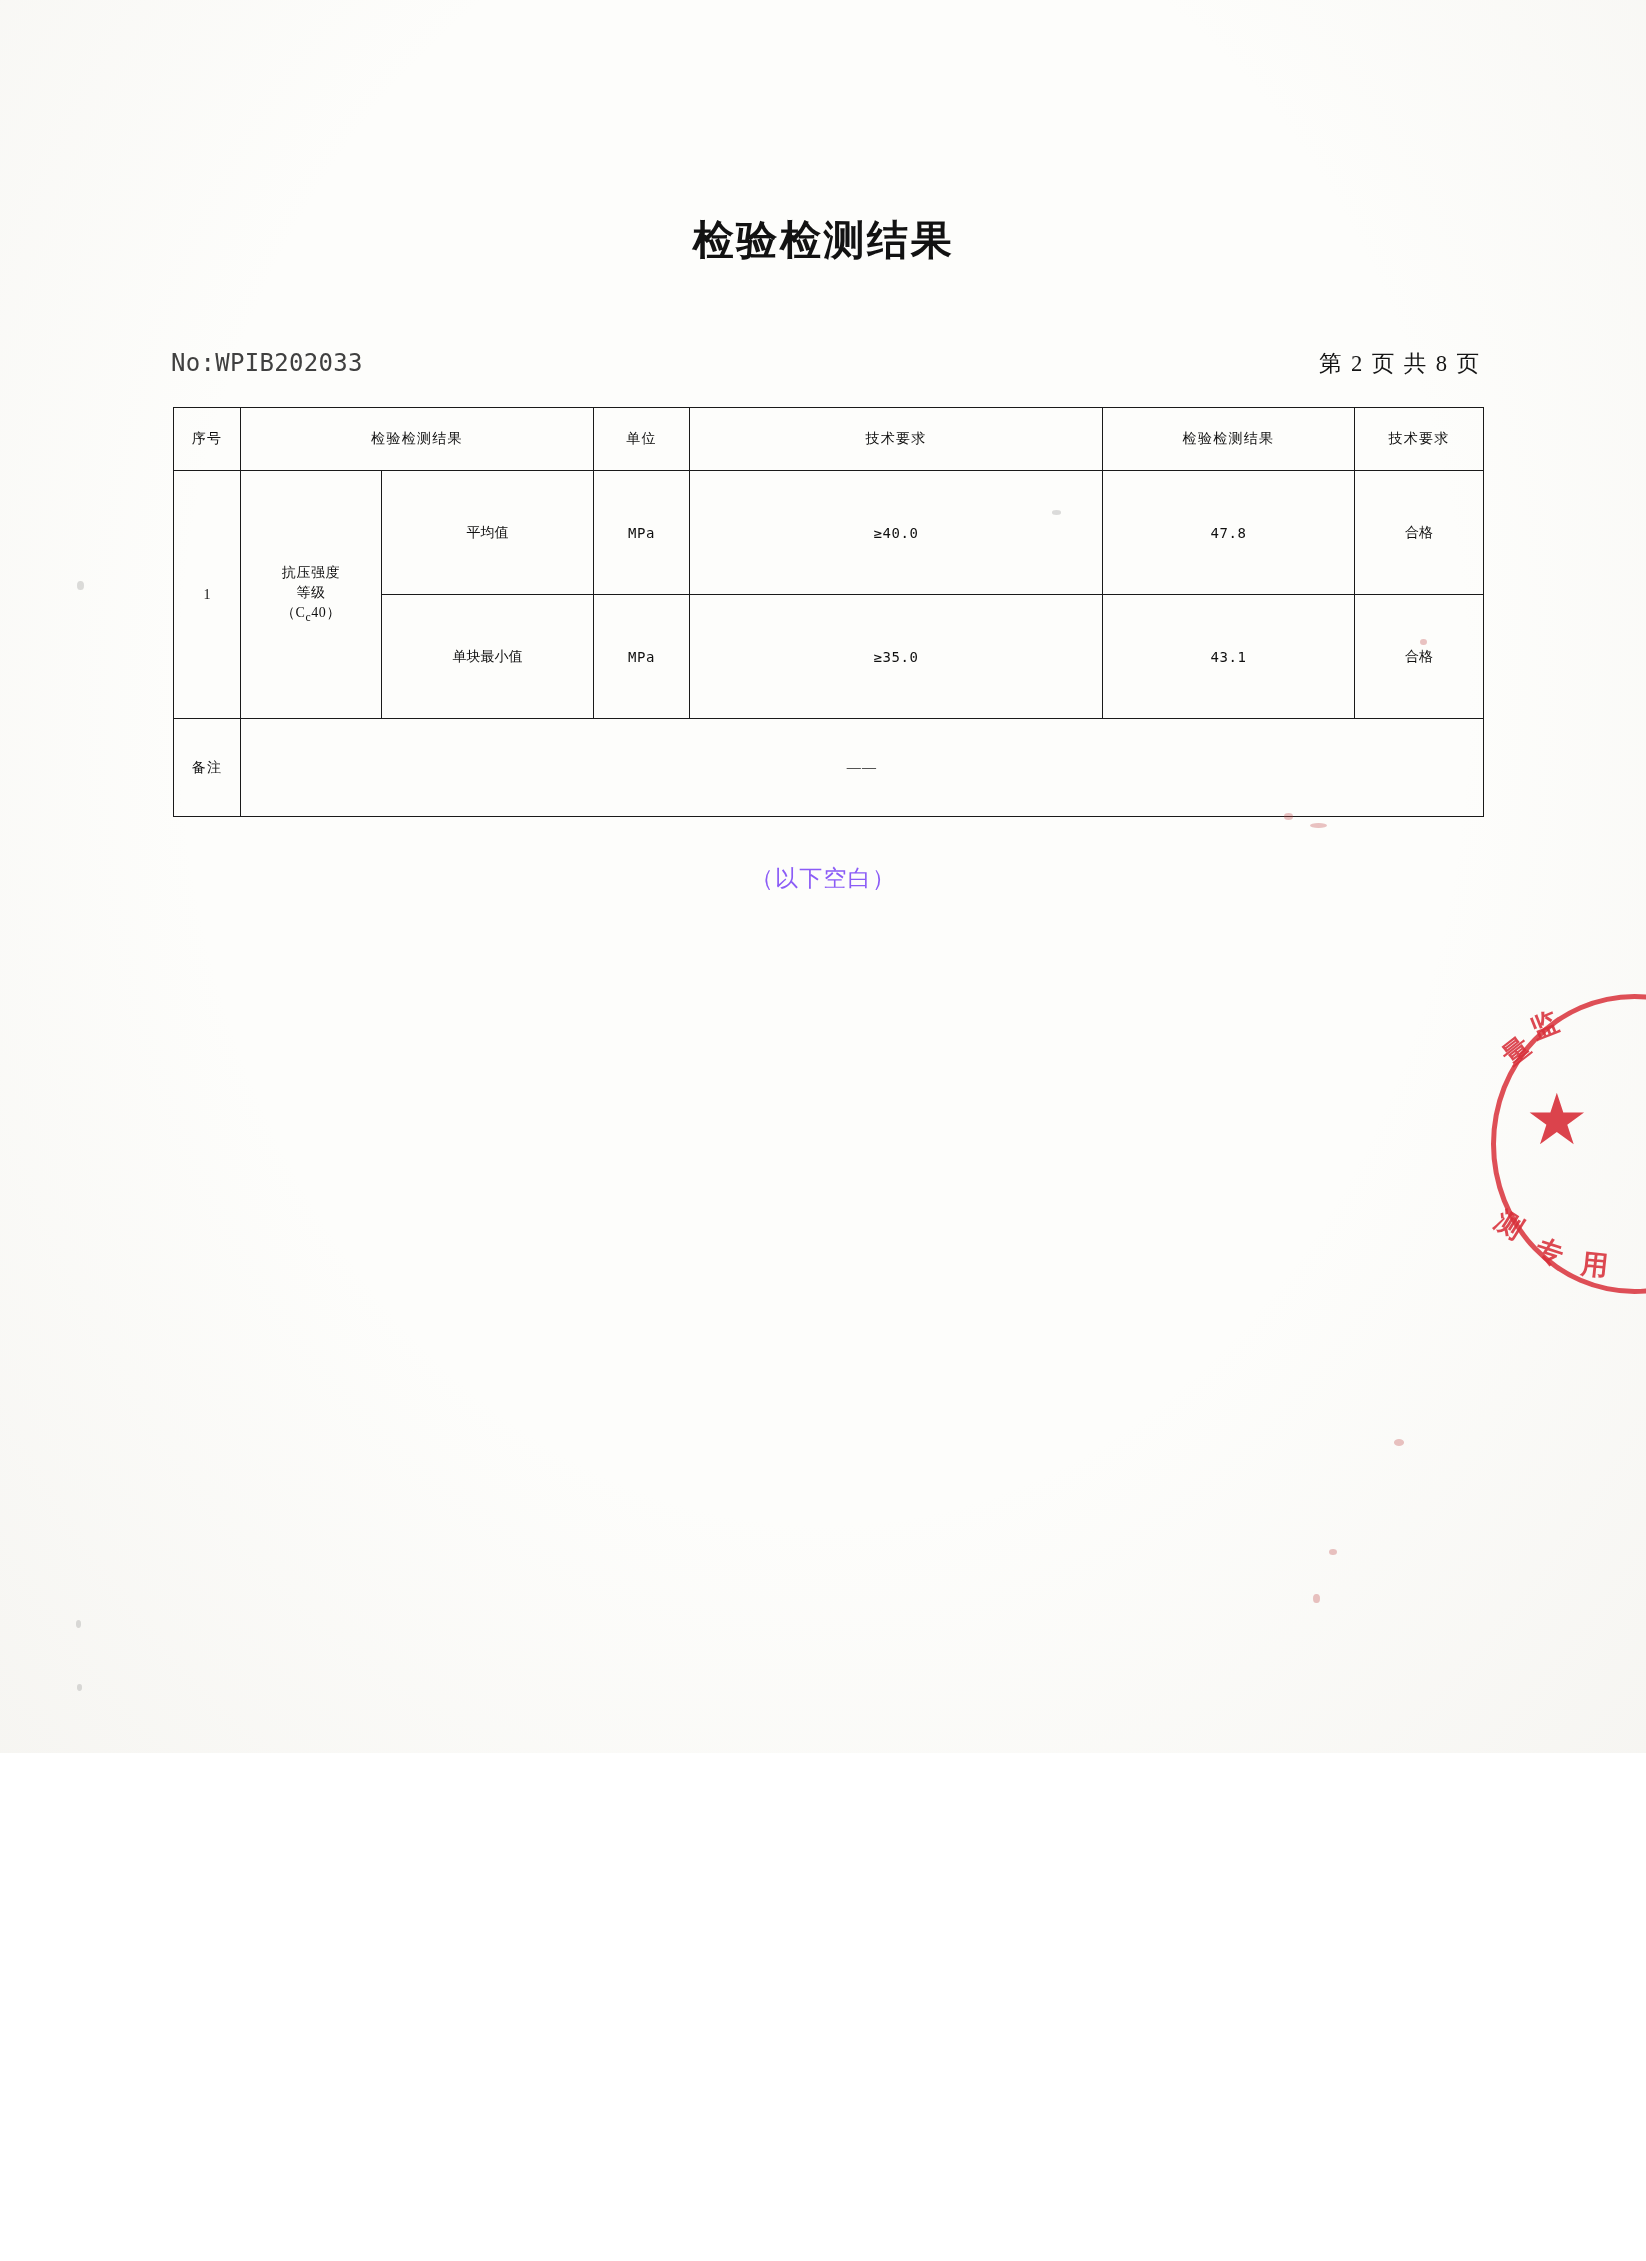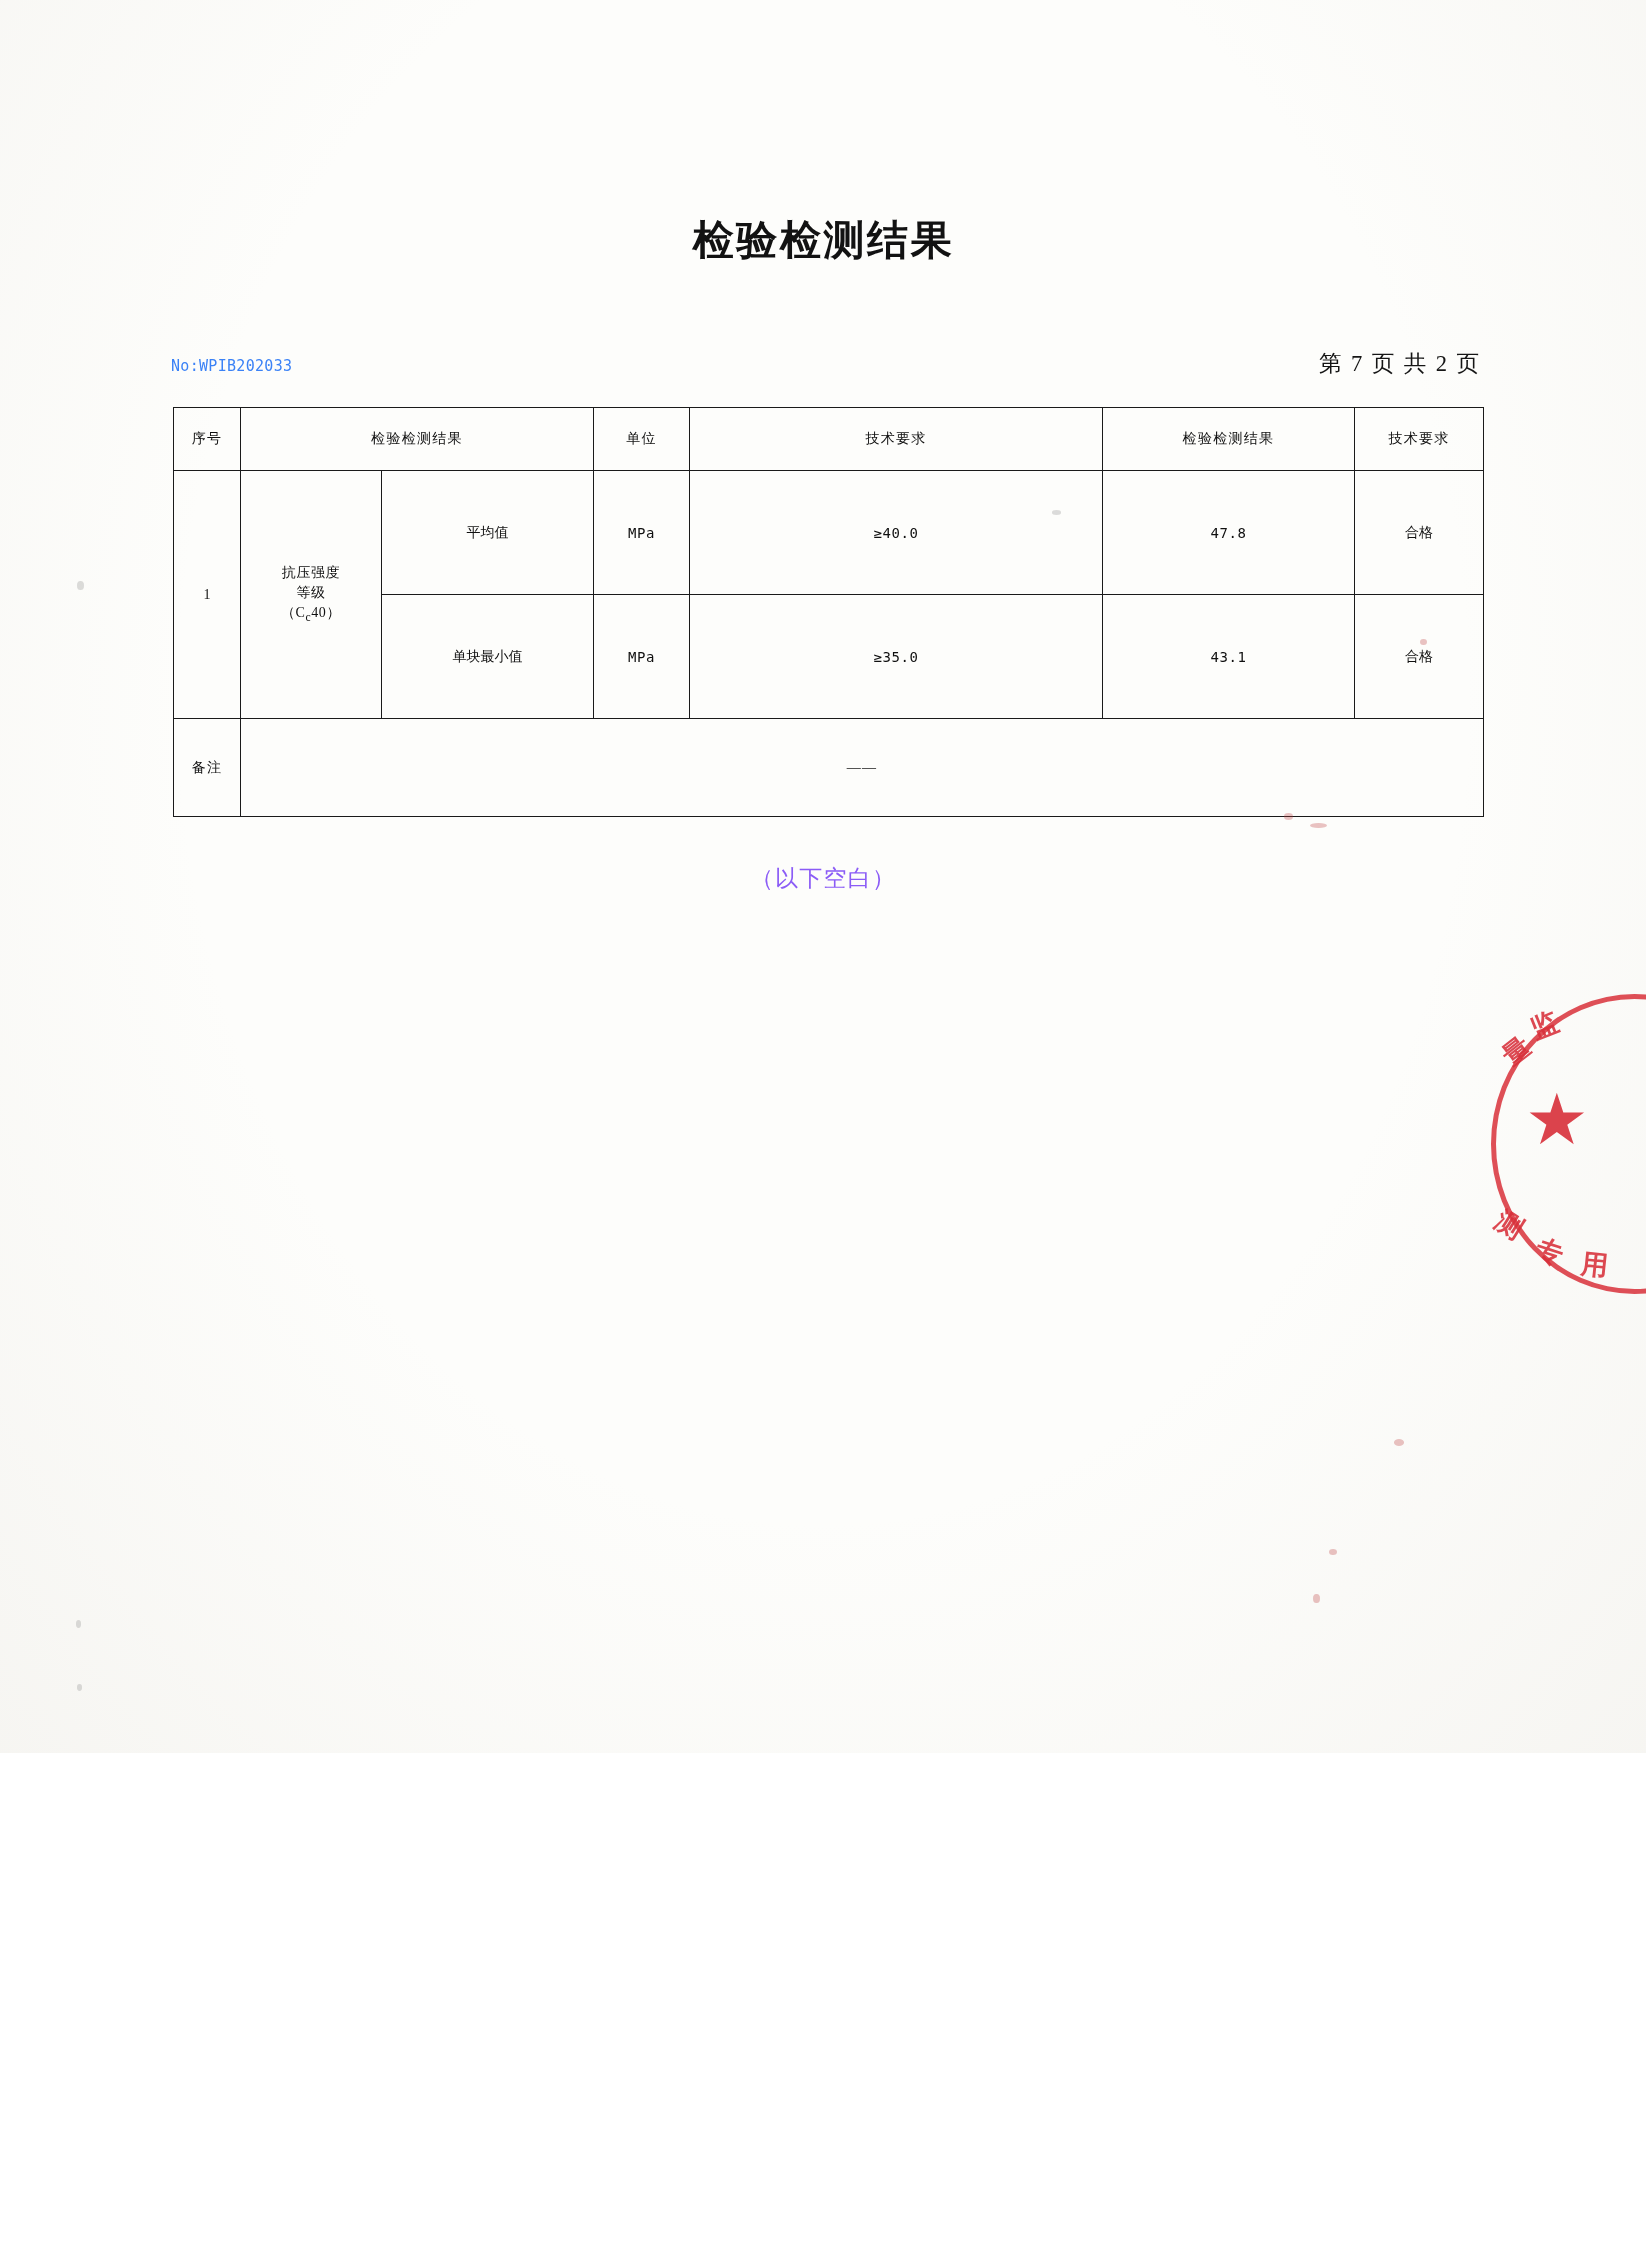--- a/index.html
+++ b/index.html
@@ -43,23 +43,23 @@
     top: 348px;
     left: 171px;
     width: 1310px;
     display: flex;
     justify-content: space-between;
     align-items: baseline;
     font-size: 22px;
   }
   .meta-no {
     font-family: "DejaVu Sans Mono", "Liberation Mono", monospace;
-    font-size: 15px;
+    font-size: 24px;
     letter-spacing: 0.3px;
-    color: #3b82f6;
+    color: #404040;
   }
   .meta-page {
     font-family: "Liberation Serif", serif;
     font-size: 22.6px;
     letter-spacing: 1.9px;
     color: #151515;
   }
   table.result-table {
     position: absolute;
     top: 407px;
@@ -184,21 +184,21 @@
 </head>
 <body>
 
 <div class="page">
   <div class="paper-tint"></div>
 
   <div class="doc-title">检验检测结果</div>
 
   <div class="meta-row">
     <div class="meta-no">No:WPIB202033</div>
-    <div class="meta-page">第 7 页 共 2 页</div>
+    <div class="meta-page">第 2 页 共 8 页</div>
   </div>
 
   <table class="result-table">
     <colgroup>
       <col class="col-seq">
       <col class="col-item1">
       <col class="col-item2">
       <col class="col-unit">
       <col class="col-tech">
       <col class="col-res">

